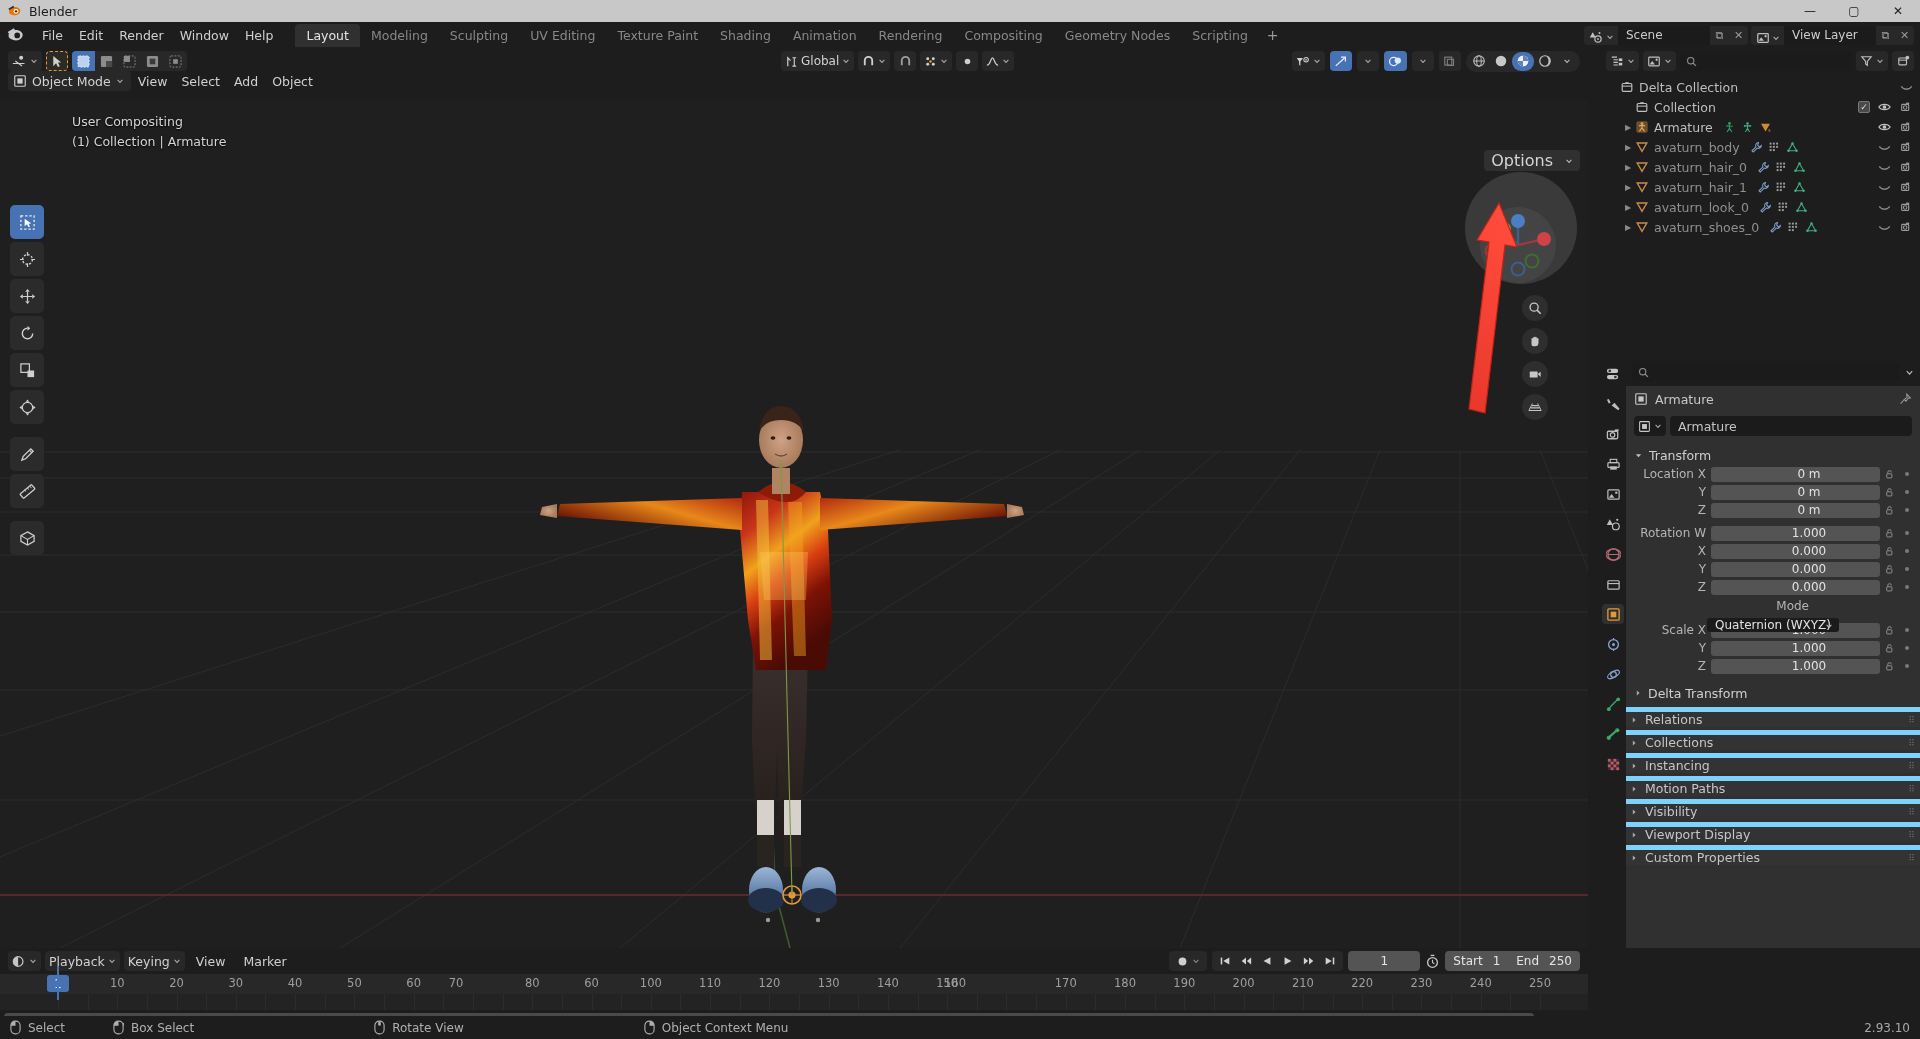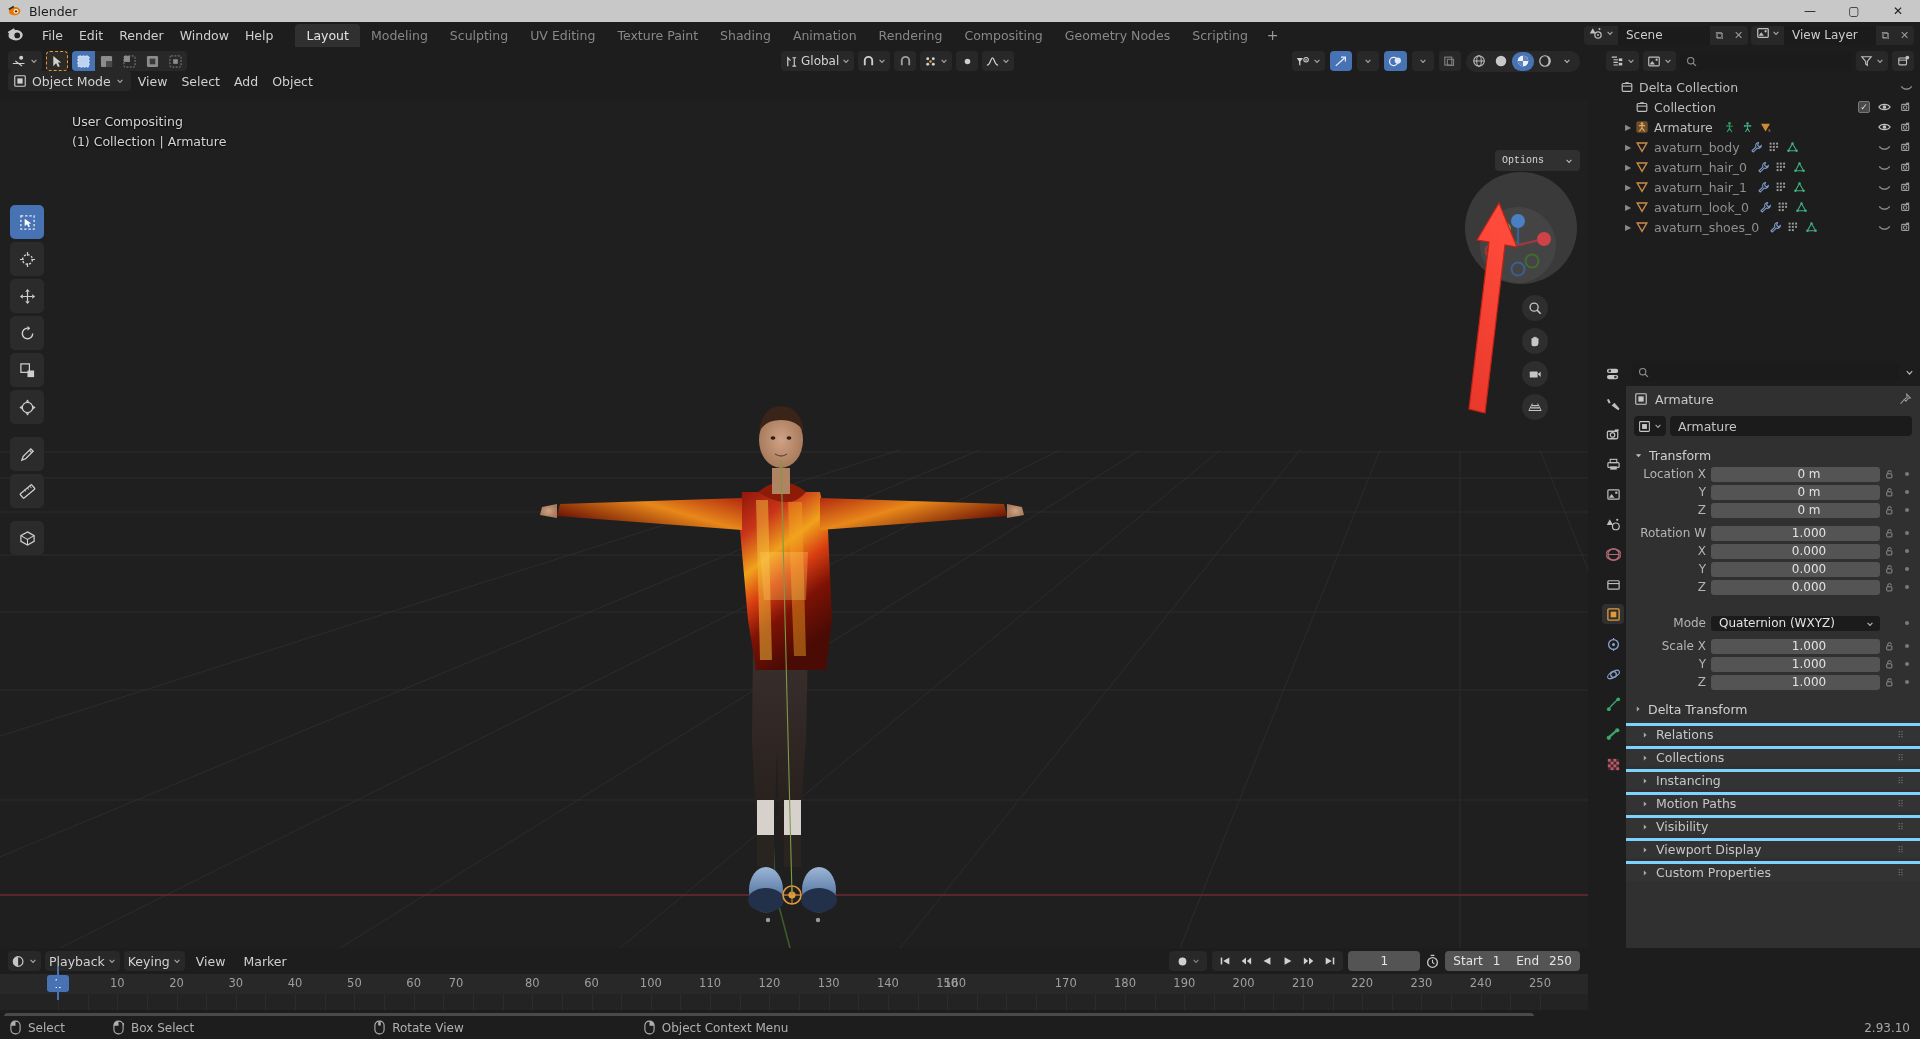--- a/index.html
+++ b/index.html
@@ -31,21 +31,21 @@
   .menu-item {
     padding:3px 8px; font-size:12.5px; color:#d0d0d0; border-radius:3px; white-space:nowrap;
   }
   .ws-tabs { display:flex; align-items:center; margin-left:14px; height:26px; }
   .ws-tab {
     padding:4px 11px; font-size:12.5px; color:#888; border-radius:4px 4px 0 0; white-space:nowrap;
   }
   .ws-tab.active { background:#303030; color:#e4e4e4; }
   .ws-add { padding:3px 8px; color:#9a9a9a; font-size:14px; }
   .topbar-right { margin-left:auto; display:flex; align-items:center; padding-right:6px; gap:3px; }
-  .id-block { display:flex; align-items:flex-start; background:#282828; border-radius:4px; height:19px; }
+  .id-block { display:flex; align-items:flex-end; background:#282828; border-radius:4px; height:19px; }
   .id-pre { display:flex; align-items:center; gap:2px; padding:0 4px 0 5px; }
   .id-name { background:#1b1b1b; height:19px; display:flex; align-items:center; padding:0 8px;
              min-width:92px; font-size:12px; color:#ccc; }
   .id-btn { width:19px; height:19px; display:flex; align-items:center; justify-content:center;
             color:#9a9a9a; font-size:11px; }
 
   
   .viewport-region { position:absolute; left:0; top:48px; width:1588px; height:900px; }
   .vp-header {
     position:absolute; left:0; top:0; width:1588px; height:52px; background:#1d1d1d;
@@ -81,21 +81,21 @@
   
   .vp-hdr-right { position:absolute; right:8px; top:0; height:26px;
                   display:flex; align-items:center; gap:5px; }
   .shade-seg { display:flex; background:#282828; border-radius:10px; height:21px;
                align-items:center; padding:0 2px; }
   .shade-seg > div { width:22px; height:19px; border-radius:9px;
                      display:flex; align-items:center; justify-content:center; }
   .shade-seg > div.on { background:#4772b3; }
   .options-btn { position:absolute; right:8px; top:50px; background:#303030;
                  border-radius:4px; height:21px; display:flex; align-items:center;
-                 padding:0 7px; gap:21px; font-size:10px; color:#d5d5d5; z-index:7;font-family:Liberation Mono, monospace; }
+                 padding:0 7px; gap:12px; font-size:16px; color:#d5d5d5; z-index:7; }
 
   
   .nav-gizmo { position:absolute; right:30px; top:105px; width:80px; height:80px; z-index:5; }
   .nav-btns { position:absolute; right:40px; top:195px; width:26px;
               display:flex; flex-direction:column; gap:7px; z-index:5; }
   .nav-b { width:26px; height:26px; border-radius:13px; background:#2e2e2e;
            display:flex; align-items:center; justify-content:center; }
 
   
   .annot-circle { position:absolute; left:1465px; top:72px; width:112px; height:112px;
@@ -135,23 +135,23 @@
   .panel-head { height:22px; display:flex; align-items:center; gap:6px; padding:0 8px;
                 font-size:12.5px; color:#cfcfcf; }
   .prop-row { height:16px; display:flex; align-items:center; margin:0 8px 2px 8px; gap:5px; }
   .prop-lbl { width:72px; text-align:right; font-size:12px; color:#b4b4b4; }
   .prop-val { flex:1; height:15px; background:#545454; border-radius:3px;
               display:flex; align-items:center; justify-content:center;
               font-size:12px; color:#e2e2e2;padding-left:27px; }
   .prop-val.drop { background:#1b1b1b; justify-content:flex-start; padding:0 8px;
                    position:relative; }
   .lockdot { width:11px; display:flex; align-items:center; justify-content:center; }
-  .collapsed { height:20px; display:flex; align-items:center; gap:7px; padding:0 15px;
+  .collapsed { height:20px; display:flex; align-items:center; gap:7px; padding:0 4px;
                font-size:12.5px; color:#c6c6c6; background:#333; margin:3px 0 0 0;
-               border-top:3px solid #7dd3fc; }
+               border-top:5px solid #7dd3fc; }
 
   
   .timeline { position:absolute; left:0; top:948px; width:1588px; height:68px;
               background:#1d1d1d; }
   .tl-header { height:26px; display:flex; align-items:center; gap:4px; padding:0 8px; }
   .tl-right { margin-left:auto; display:flex; align-items:center; gap:5px; }
   .playbtns { display:flex; background:#282828; border-radius:4px; height:20px;
               align-items:center; padding:0 3px; gap:1px; }
   .playbtns > div { width:20px; height:20px; display:flex; align-items:center;
                     justify-content:center; }
@@ -1252,21 +1252,21 @@
             <span class="lockdot">
               <svg width="11" height="11" viewBox="0 0 16 16">
                 <path d="M4 7 V5 a2.6 2.6 0 0 1 5.2 0" fill="none" stroke="#9a9a9a" stroke-width="1.3"></path>
                 <rect x="2.5" y="7" width="7.5" height="6" rx="1" fill="none" stroke="#9a9a9a" stroke-width="1.3"></rect>
               </svg>
             </span>
             <span class="lockdot">
               <span style="width:4px;height:4px;border-radius:2px;background:#7a7a7a;display:block;"></span>
             </span>
           </div>
-          <div class="prop-row" style="margin-top: 20px;">
+          <div class="prop-row" style="margin-top: 4px; flex-direction: column;">
             <div class="prop-lbl">Mode</div>
             <div class="prop-val drop">Quaternion (WXYZ)<svg width="8" height="8" viewBox="0 0 10 10" style="position: absolute; right: 6px; top: 4px;">
                 <path d="M2 3.5 L5 6.8 L8 3.5" stroke="#bbb" stroke-width="1.3" fill="none"></path>
               </svg></div>
             <span class="lockdot"></span>
             <span class="lockdot">
               <span style="width:4px;height:4px;border-radius:2px;background:#7a7a7a;display:block;"></span>
             </span>
           </div>
           <div class="prop-row" style="margin-top: 7px;">

